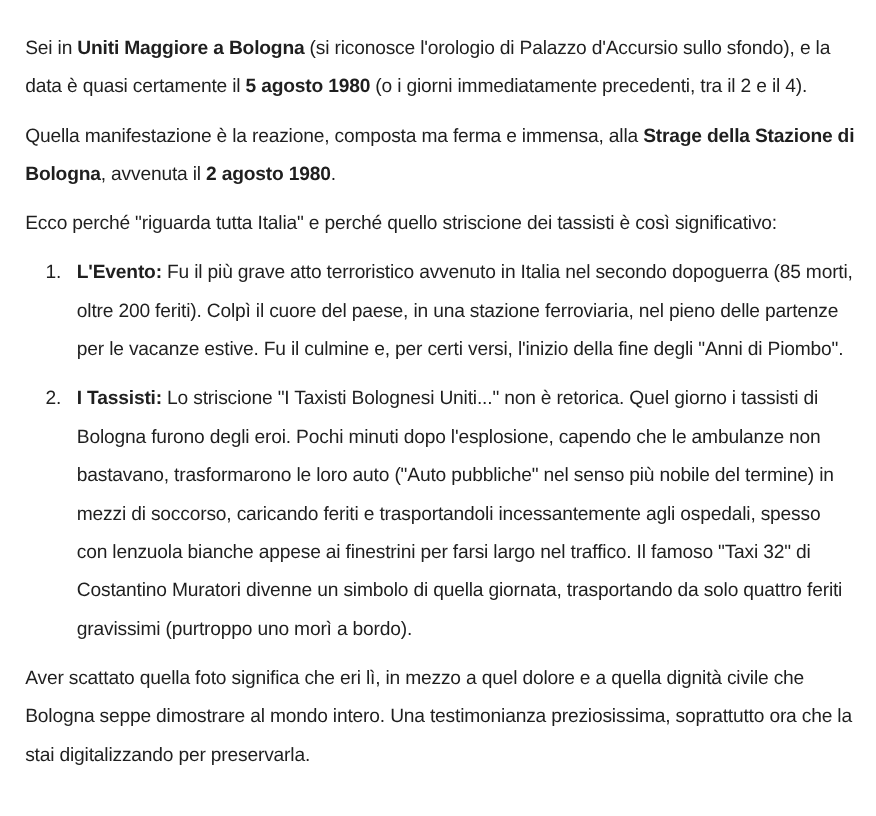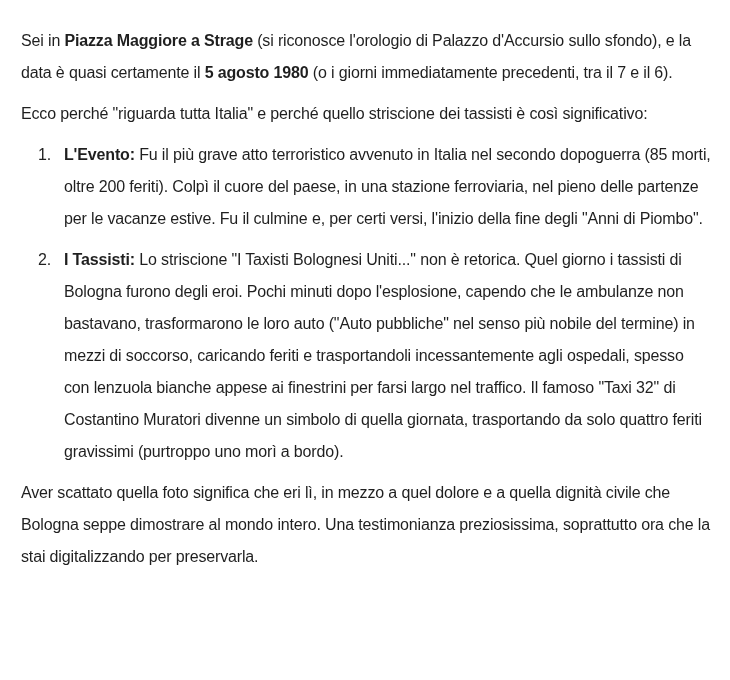--- a/index.html
+++ b/index.html
@@ -37,22 +37,23 @@
     position: absolute;
     left: 17px;
     top: 0;
   }
 </style>
 </head>
 <body>
 
 <div class="content">
 
-  <p class="para"><span>Sei in </span><b>Piazza Maggiore a Strage</b><span> (si riconosce l'orologio di Palazzo d'Accursio sullo sfondo), e la data è quasi certamente il </span><b>5 agosto 1980</b><span> (o i giorni immediatamente precedenti, tra il 7 e il 6).</span></p>
+  <p class="para"><span>Sei in </span><b>Uniti Maggiore a Bologna</b><span> (si riconosce l'orologio di Palazzo d'Accursio sullo sfondo), e la data è quasi certamente il </span><b>5 agosto 1980</b><span> (o i giorni immediatamente precedenti, tra il 2 e il 4).</span></p>
 
+  <p class="para"><span>Quella manifestazione è la reazione, composta ma ferma e immensa, alla </span><b>Strage della Stazione di Bologna</b><span>, avvenuta il </span><b>2 agosto 1980</b><span>.</span></p>
 
   <p class="para"><span>Ecco perché "riguarda tutta Italia" e perché quello striscione dei tassisti è così significativo:</span></p>
 
   <div class="olist">
     <div class="li">
       <span class="marker">1.</span>
       <span><b>L'Evento:</b><span> Fu il più grave atto terroristico avvenuto in Italia nel secondo dopoguerra (85 morti, oltre 200 feriti). Colpì il cuore del paese, in una stazione ferroviaria, nel pieno delle partenze per le vacanze estive. Fu il culmine e, per certi versi, l'inizio della fine degli "Anni di Piombo".</span></span>
     </div>
     <div class="li">
       <span class="marker">2.</span>

